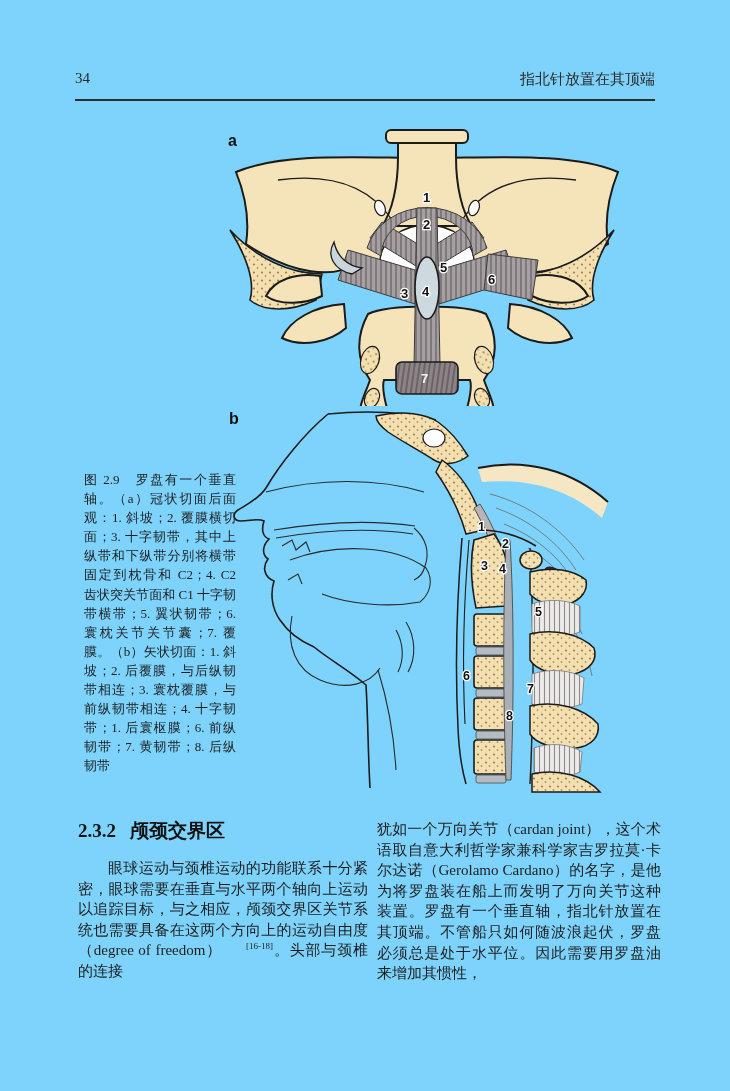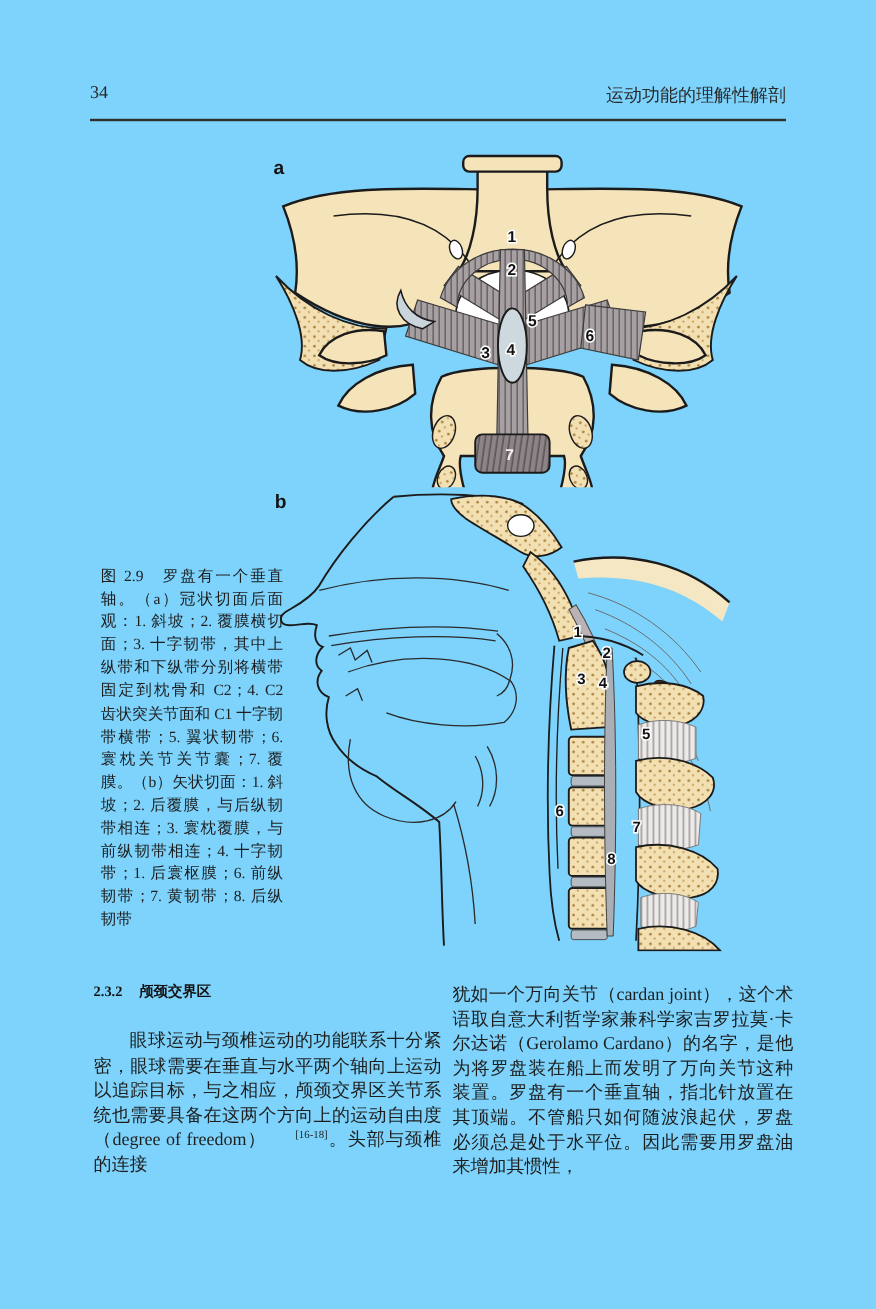--- a/index.html
+++ b/index.html
@@ -11,42 +11,42 @@
           font-size:15px;color:#2a2a2a;}
   .header-rule{top:99px;left:75px;width:580px;height:2px;background:#2e2e2e;}
   
   .panel-label{font-family:"Liberation Sans","DejaVu Sans",sans-serif;font-weight:bold;
                font-size:16px;color:#111;}
   
   .caption{top:470px;left:84px;width:152px;font-size:13px;line-height:19.1px;
            text-align:justify;color:#1d1d1d;}
   .caption .b{font-weight:normal;}
   
-  .heading{top:818px;left:78px;font-size:12px;font-weight:bold;color:#111;
+  .heading{top:818px;left:78px;font-size:19px;font-weight:bold;color:#111;
            font-family:"Liberation Serif","DejaVu Serif",serif;}
   .heading .ht{margin-left:14px;}
   
   .col{font-size:15px;line-height:20.6px;text-align:justify;color:#1d1d1d;margin:0;}
   .col-left{top:858px;left:78px;width:290px;text-indent:2em;}
   .col-right{top:812px;left:377px;width:284px;margin-top:7px;}
   sup{font-size:9px;line-height:0;margin-left:24px;}
   
   text.mk{font-family:"Liberation Sans","DejaVu Sans",sans-serif;font-weight:bold;
           fill:#111;paint-order:stroke;stroke:#ffffff;stroke-width:2.6px;}
   text.mk-w{font-family:"Liberation Sans","DejaVu Sans",sans-serif;font-weight:bold;
           fill:#f4f2f0;stroke:none;}
 </style>
 </head>
 <body>
 
 <div class="page">
 
   <div class="abs header">
     <span>34</span>
-    <span>运动功能的理解性解剖</span>
+    <span>指北针放置在其顶端</span>
   </div>
   <div class="abs header-rule"></div>
 
   <span class="abs panel-label" style="top:132px;left:228px;">a</span>
 
   <div class="abs" style="top:126px;left:220px;width:400px;height:280px;">
     <svg viewBox="0 0 400 280" width="400" height="280">
       <defs>
         <pattern id="stipA" width="8" height="8" patternUnits="userSpaceOnUse">
           <rect width="8" height="8" fill="#f3e0b2"></rect>

